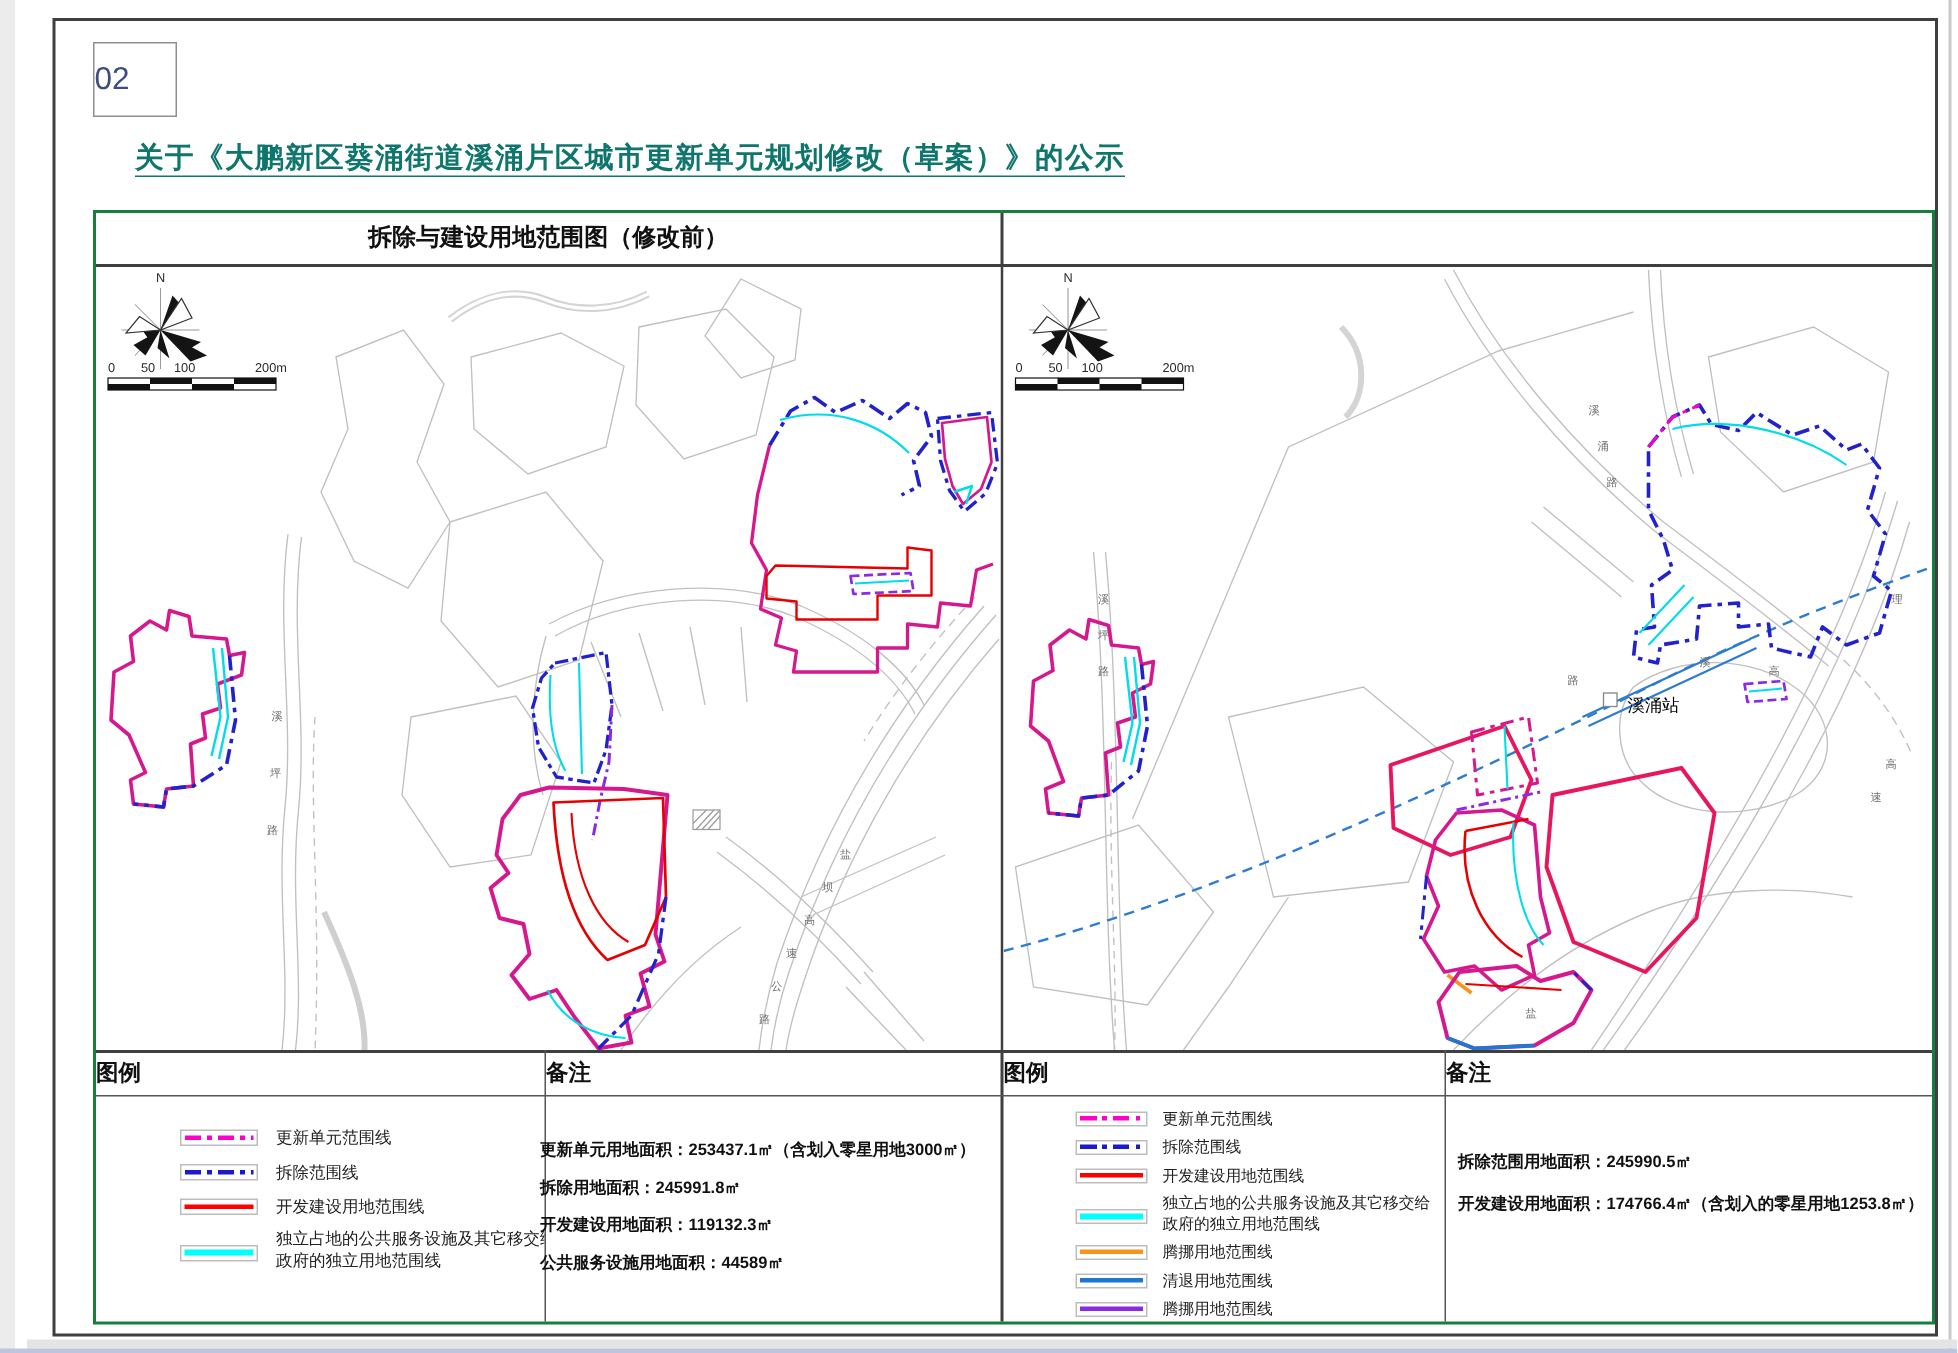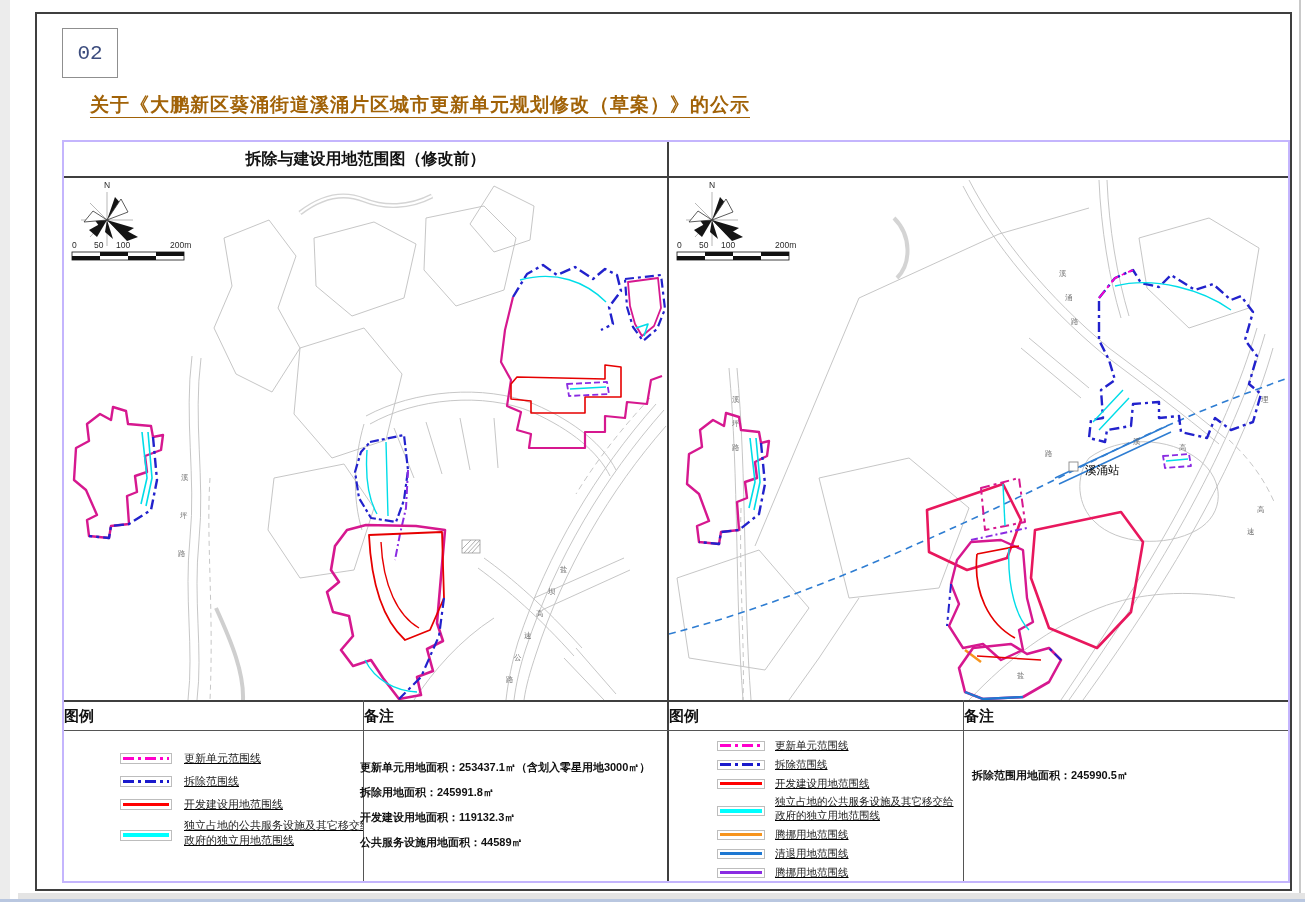--- a/index.html
+++ b/index.html
@@ -3,23 +3,23 @@
 <meta charset="utf-8">
 <style>
   html,body{margin:0;padding:0;background:#ffffff;}
   body{font-family:"Liberation Sans","DejaVu Sans",sans-serif;}
   .screen{position:relative;width:1305px;height:902px;background:#fff;overflow:hidden;}
   .gutter-left{position:absolute;left:0;top:0;width:10px;height:902px;background:#ececec;}
   .right-line{position:absolute;left:1299px;top:0;width:2px;height:902px;background:#c9c9c9;}
   .bottom-strip{position:absolute;left:18px;top:893px;width:1287px;height:6px;background:#e4e4e4;}
   .bottom-line{position:absolute;left:0;top:899px;width:1305px;height:3px;background:#b9c7e0;}
   .page{position:absolute;left:35px;top:12px;width:1257px;height:879px;border:2px solid #3f3f3f;box-sizing:border-box;background:#fff;}
-  .docnum{position:absolute;left:25px;top:14px;width:54px;height:48px;border:1px solid #8f8f8f;display:flex;align-items:center;justify-content:center;font-size:21px;color:#3d4d7e;background:#fff;font-family:Liberation Mono, monospace;}
-  .title{position:absolute;left:53px;top:78px;font-size:19px;font-weight:bold;color:#a16207;text-decoration:underline;text-underline-offset:6px;letter-spacing:1px;white-space:nowrap;}
-  .table{position:absolute;left:25px;top:126px;width:1228px;height:743px;border:2px solid #c4b5fd;box-sizing:border-box;}
+  .docnum{position:absolute;left:25px;top:14px;width:54px;height:48px;border:1px solid #8f8f8f;display:flex;align-items:center;justify-content:flex-start;font-size:21px;color:#3d4d7e;background:#fff;}
+  .title{position:absolute;left:53px;top:78px;font-size:19px;font-weight:bold;color:#0f766e;text-decoration:underline;text-underline-offset:6px;letter-spacing:1px;white-space:nowrap;}
+  .table{position:absolute;left:25px;top:126px;width:1228px;height:743px;border:2px solid #15803d;box-sizing:border-box;}
   .hdr{position:absolute;top:0;height:34px;line-height:34px;text-align:center;font-size:16px;font-weight:bold;color:#111;}
   .hdr-left{left:0;width:603px;}
   .hdr-right{left:605px;width:619px;}
   .vdiv-main{position:absolute;left:603px;top:0;width:2px;height:739px;background:#3f3f3f;}
   .hline-hdr{position:absolute;left:0;top:34px;width:1224px;height:2px;background:#3f3f3f;}
   .hline-maps{position:absolute;left:0;top:558px;width:1224px;height:2px;background:#3f3f3f;}
   .hline-lg{position:absolute;left:0;top:588px;width:1224px;height:1px;background:#555;}
   .vdiv-l{position:absolute;left:299px;top:558px;width:1px;height:181px;background:#555;}
   .vdiv-r{position:absolute;left:899px;top:558px;width:1px;height:181px;background:#555;}
   .map{position:absolute;top:36px;height:522px;overflow:hidden;background:#fff;}
@@ -28,21 +28,21 @@
   .lg{position:absolute;top:560px;height:28px;line-height:28px;font-weight:bold;font-size:15px;color:#111;}
   .lh1{left:0;width:299px;}
   .lh2{left:300px;width:303px;}
   .lh3{left:605px;width:294px;}
   .lh4{left:900px;width:324px;}
   .lbox{position:absolute;top:589px;height:150px;overflow:hidden;}
   .legend-items-left{left:0;width:299px;padding:16px 0 0 56px;box-sizing:border-box;}
   .notes-left{left:284px;width:303px;padding:28px 0 0 12px;box-sizing:border-box;}
   .legend-items-right{left:605px;width:294px;padding:5px 0 0 48px;box-sizing:border-box;}
   .notes-right{left:900px;width:324px;padding:36px 0 0 8px;box-sizing:border-box;}
-  .li{display:flex;align-items:center;height:23px;text-decoration:underline;}
+  .li{display:flex;align-items:center;height:23px;}
   .legend-items-right .li{height:19px;}
   .li-tall{align-items:center;height:34px;}
   .legend-items-right .li-tall{height:32px;}
   .sw{flex:0 0 52px;width:52px;height:11px;border:1px solid #bdbdbd;background:#fff;display:flex;align-items:center;padding:0 2px;box-sizing:border-box;margin-right:12px;position:relative;}
   .legend-items-right .sw{flex-basis:48px;width:48px;height:10px;margin-right:10px;}
   .li-tall .sw{margin-top:4px;}
   .ln{display:block;width:100%;height:3px;}
   .dd-mag{background:repeating-linear-gradient(90deg,#ff00cc 0 11px,rgba(0,0,0,0) 11px 15px,#ff00cc 15px 18px,rgba(0,0,0,0) 18px 22px);}
   .dd-blue{background:repeating-linear-gradient(90deg,#1a1acc 0 11px,rgba(0,0,0,0) 11px 15px,#1a1acc 15px 18px,rgba(0,0,0,0) 18px 22px);}
   .s-red{background:#ff0000;}
@@ -379,17 +379,18 @@
           <span class="sw">
               <i class="ln s-purple"></i>
             </span>
           <span class="lt">腾挪用地范围线</span>
         </div>
 
       </div>
 
       <div class="lbox notes-right">
         <p class="nt">拆除范围用地面积：245990.5㎡</p>
+        <p class="nt">开发建设用地面积：174766.4㎡（含划入的零星用地1253.8㎡）</p>
       </div>
 
     </div>
   </div>
 </div>
 
 </body></html>

